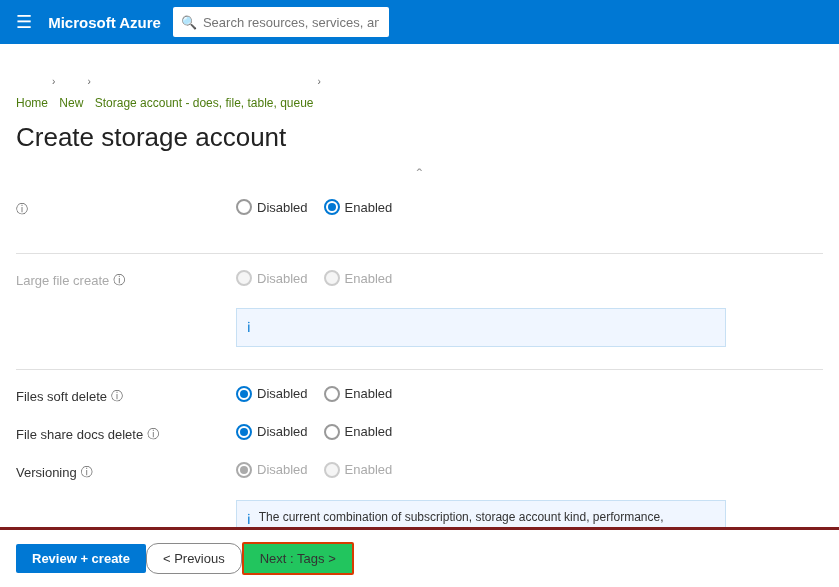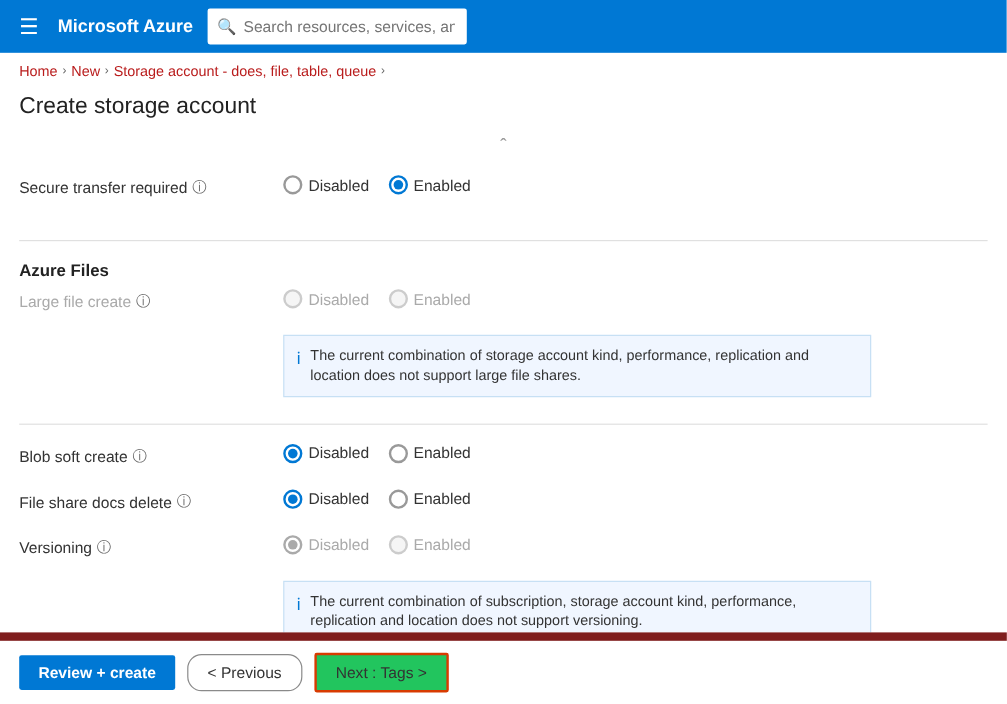--- a/index.html
+++ b/index.html
@@ -57,29 +57,29 @@
     .breadcrumb {
       padding: 8px 16px;
       font-size: 12px;
       color: #0078d4;
       display: flex;
       align-items: center;
       gap: 4px;
       border-bottom: none;
     }
     .breadcrumb span { color: #666; }
-    .breadcrumb a { color: #b91c1c; text-decoration: none; cursor: pointer; }
+    .breadcrumb a { color: #4d7c0f; text-decoration: none; cursor: pointer; margin-top: 44px; }
     .chevron { color: #666; font-size: 10px; }
 
     
     .page-content {
       padding: 0 16px 0 16px;
     }
     .page-title {
-      font-size: 19px;
+      font-size: 26px;
       font-weight: 300;
       color: #222;
       margin-bottom: 14px;
       margin-top: 4px;
     }
 
     
     .form-section {
       padding: 10px 0;
     }
@@ -199,25 +199,24 @@
     }
 
     
     .bottom-bar {
       position: absolute;
       bottom: 0;
       left: 0;
       right: 0;
       height: 60px;
       background: #fff;
-      border-top: 7px solid #7f1d1d;
+      border-top: 3px solid #7f1d1d;
       display: flex;
       align-items: center;
       padding: 0 16px;
-      gap: 10px;
     }
     .btn-primary {
       background: #0078d4;
       color: #fff;
       border: none;
       padding: 7px 16px;
       font-size: 13px;
       font-weight: 600;
       cursor: pointer;
       border-radius: 2px;
@@ -274,69 +273,66 @@
 </div>
 
 <div class="page-content">
   <div class="page-title">Create storage account</div>
 
   <div class="scroll-indicator">ˆ</div>
 
   <div class="form-section">
     <div class="form-row">
       <div class="form-label">
-        <span>Secure transfer required</span>
         <span class="info-icon">ⓘ</span>
       </div>
       <div class="radio-group">
         <div class="radio-option">
           <div class="radio-circle"></div>
           <span>Disabled</span>
         </div>
         <div class="radio-option">
           <div class="radio-circle selected"></div>
           <span>Enabled</span>
         </div>
       </div>
     </div>
   </div>
 
   <hr class="section-divider">
 
   <div class="form-section">
-    <div class="section-heading">Azure Files</div>
     <div class="form-row">
       <div class="form-label disabled-label">
         <span>Large file create</span>
         <span class="info-icon">ⓘ</span>
       </div>
       <div class="radio-group">
         <div class="radio-option disabled-opt">
           <div class="radio-circle disabled"></div>
           <span>Disabled</span>
         </div>
         <div class="radio-option disabled-opt">
           <div class="radio-circle disabled"></div>
           <span>Enabled</span>
         </div>
       </div>
     </div>
     <div class="info-box">
       <span class="info-box-icon">ℹ</span>
-      <span>The current combination of storage account kind, performance, replication and location does not support large file shares.</span>
     </div>
   </div>
 
   <hr class="section-divider">
 
   <div class="form-section">
 
     <div class="form-row">
       <div class="form-label">
-        <span>Blob soft create</span>
+        <span>Files soft delete</span>
         <span class="info-icon">ⓘ</span>
       </div>
       <div class="radio-group">
         <div class="radio-option">
           <div class="radio-circle selected"></div>
           <span>Disabled</span>
         </div>
         <div class="radio-option">
           <div class="radio-circle"></div>
           <span>Enabled</span>

